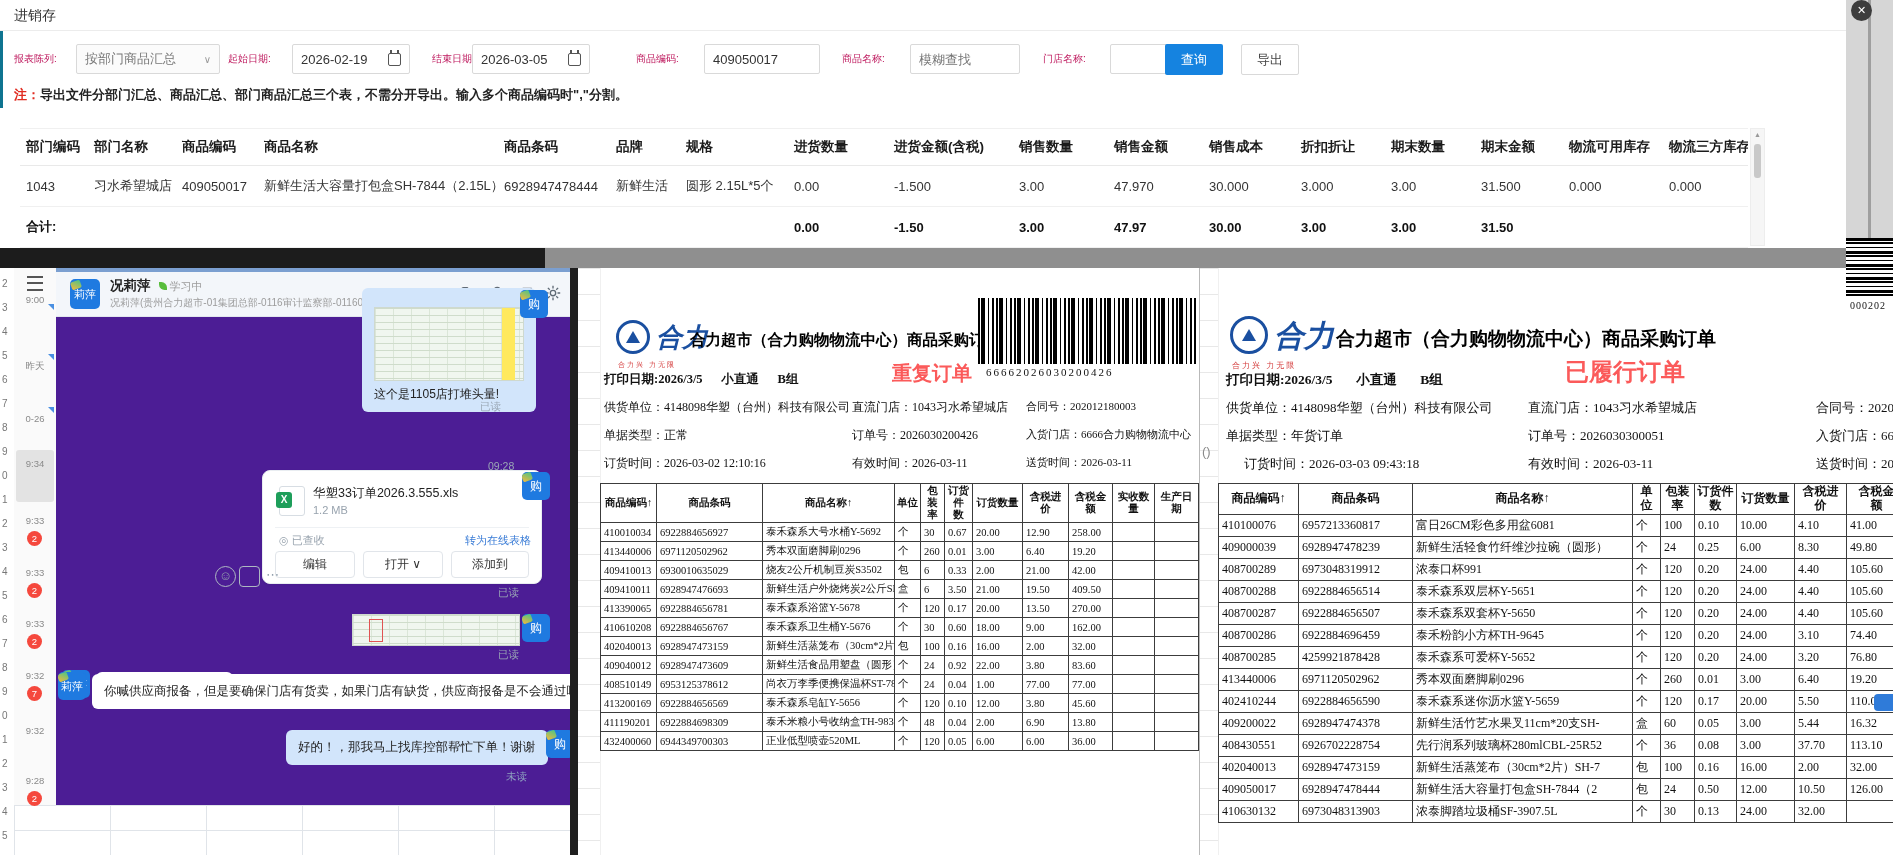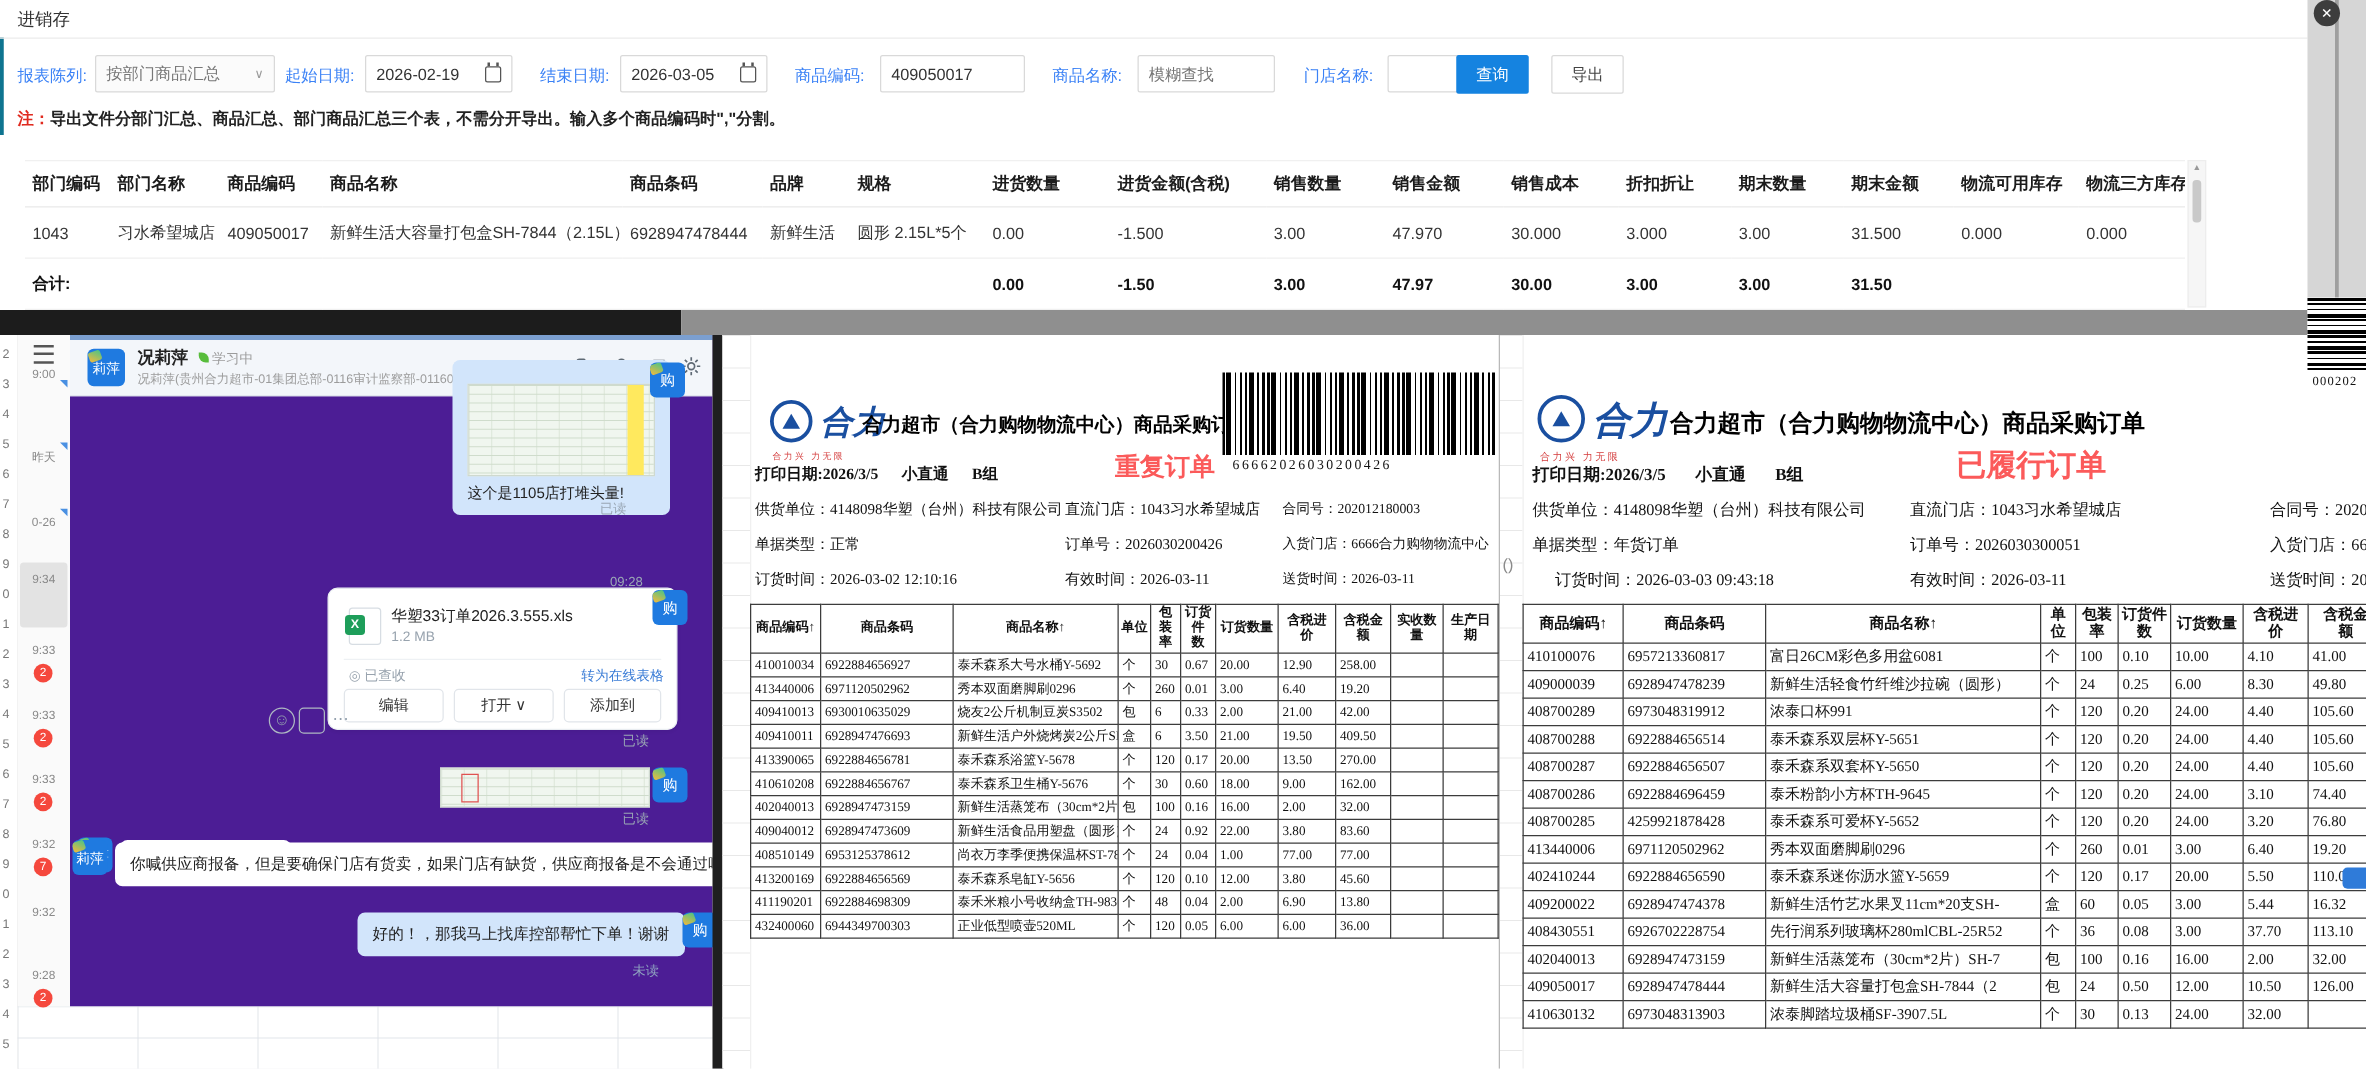--- a/index.html
+++ b/index.html
@@ -4,21 +4,21 @@
 <style>
   html,body{margin:0;padding:0;}
   body{width:1893px;height:855px;position:relative;overflow:hidden;background:#fff;
        font-family:"Liberation Sans","DejaVu Sans",sans-serif;color:#333;}
   .abs{position:absolute;}
   
   #top-panel{left:0;top:0;width:1893px;height:248px;background:#fff;}
   .panel-title{left:14px;top:7px;font-size:14px;color:#333;}
   .accent-strip{left:0;top:30px;width:3px;height:78px;background:#0e7490;}
   .hsep{left:0;top:30px;width:1846px;height:1px;background:#ececec;}
-  .flabel{top:52px;font-size:13px;color:#3b82f6;}
+  .flabel{top:52px;font-size:10px;color:#be185d;}
   .fctl{top:44px;height:30px;border:1px solid #d9d9d9;border-radius:2px;background:#fff;
         font-size:13px;color:#333;display:flex;align-items:center;padding:0 8px;box-sizing:border-box;}
   input.fctl{font-family:inherit;}
   .fctl.sel{color:#777;background:#fbfbfb;justify-content:space-between;}
   .chev{color:#999;font-size:10px;margin-left:6px;}
   .calic{width:11px;height:11px;border:1.4px solid #555;border-radius:2px;position:relative;margin-left:auto;}
   .calic:before{content:"";position:absolute;left:1px;top:-4px;width:2px;height:3px;background:#555;}
   .calic:after{content:"";position:absolute;right:1px;top:-4px;width:2px;height:3px;background:#555;}
   .btn{top:44px;height:31px;border-radius:2px;font-size:13px;display:flex;align-items:center;justify-content:center;cursor:pointer;box-sizing:border-box;}
   .btn.primary{background:#1583e0;color:#fff;}
@@ -119,21 +119,21 @@
     <span class="chev">∨</span>
   </div>
 
   <span class="abs flabel" style="left:228px">起始日期:</span>
   <div class="abs fctl" style="left:292px;width:118px">
     <span>2026-02-19</span>
     <span class="calic"></span>
   </div>
 
   <span class="abs flabel" style="left:432px">结束日期:</span>
-  <div class="abs fctl" style="left:496px;width:118px">
+  <div class="abs fctl" style="left:472px;width:118px">
     <span>2026-03-05</span>
     <span class="calic"></span>
   </div>
 
   <span class="abs flabel" style="left:636px">商品编码:</span>
   <input class="abs fctl" style="left: 704px; width: 116px;" value="409050017">
 
   <span class="abs flabel" style="left:842px">商品名称:</span>
   <input class="abs fctl" style="left: 910px; width: 110px;" placeholder="模糊查找">
 

